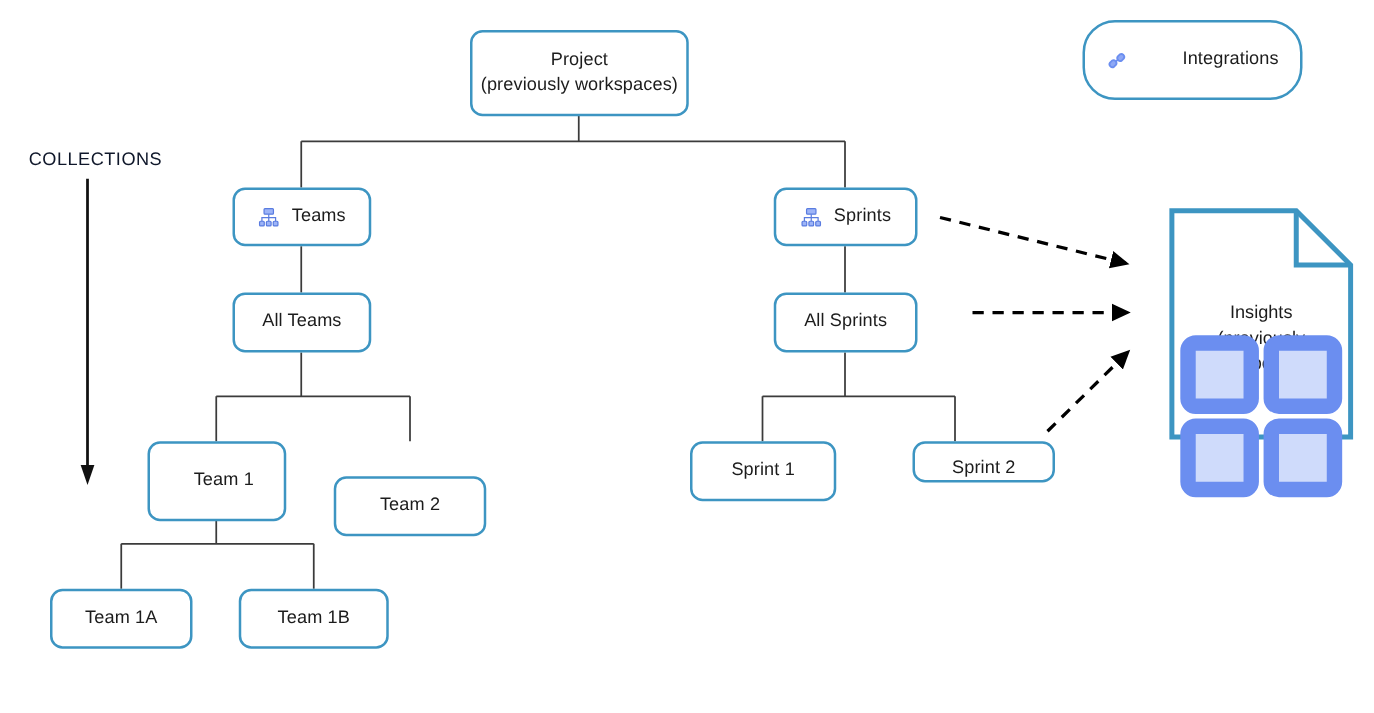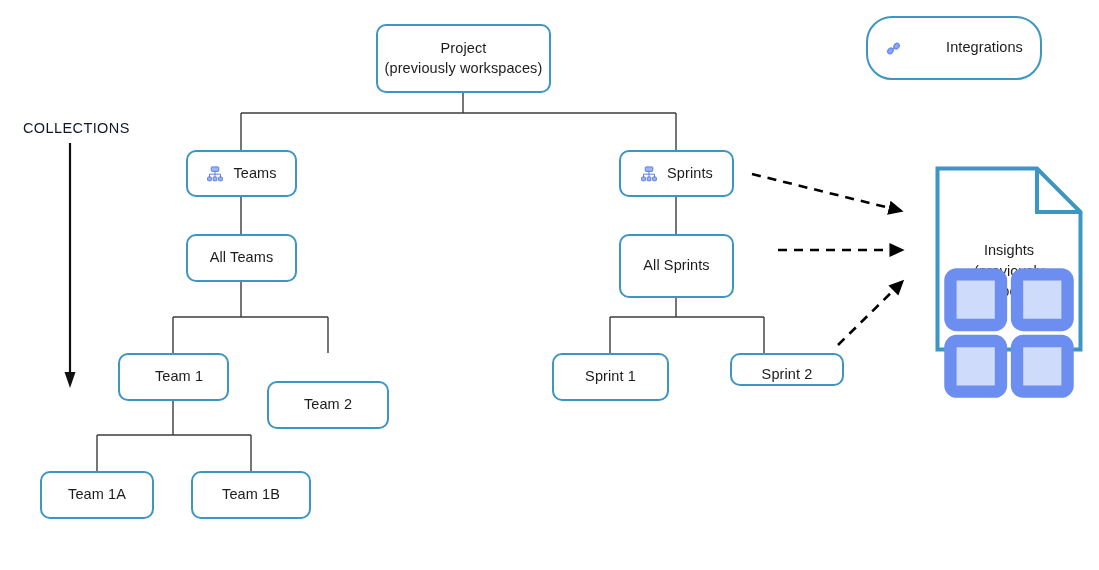--- a/index.html
+++ b/index.html
@@ -196,25 +196,25 @@
     <svg class="icon-hierarchy" viewBox="0 0 24 24">
       <rect x="7" y="2.5" width="10" height="6" rx="1" fill="#9db4f7" stroke="#5a7ce0" stroke-width="1.3"></rect>
       <rect x="2.2" y="16" width="5" height="5" rx="1" fill="#9db4f7" stroke="#5a7ce0" stroke-width="1.3"></rect>
       <rect x="9.5" y="16" width="5" height="5" rx="1" fill="#9db4f7" stroke="#5a7ce0" stroke-width="1.3"></rect>
       <rect x="16.8" y="16" width="5" height="5" rx="1" fill="#9db4f7" stroke="#5a7ce0" stroke-width="1.3"></rect>
       <path d="M12 8.5 L12 12.2 M4.7 16 L4.7 12.2 L19.3 12.2 L19.3 16 M12 12.2 L12 16" stroke="#5a7ce0" stroke-width="1.3" fill="none"></path>
     </svg>
     <span class="label">Sprints</span>
   </div>
 
-  <div class="node" style="left:619px; top:234px; width:115px; height:64px;">
+  <div class="node" style="left:619px; top:234px; width:115px; height:48px;">
     <span class="label">All Sprints</span>
   </div>
 
-  <div class="node" style="left:118px; top:353px; width:111px; height:48px;padding-left:11px;">
+  <div class="node" style="left:118px; top:353px; width:111px; height:64px;padding-left:11px;">
     <span class="label">Team 1</span>
   </div>
 
   <div class="node" style="left:267px; top:353px; width:122px; height:48px;margin-top:28px;">
     <span class="label">Team 2</span>
   </div>
 
   <div class="node" style="left:552px; top:353px; width:117px; height:48px;">
     <span class="label">Sprint 1</span>
   </div>

